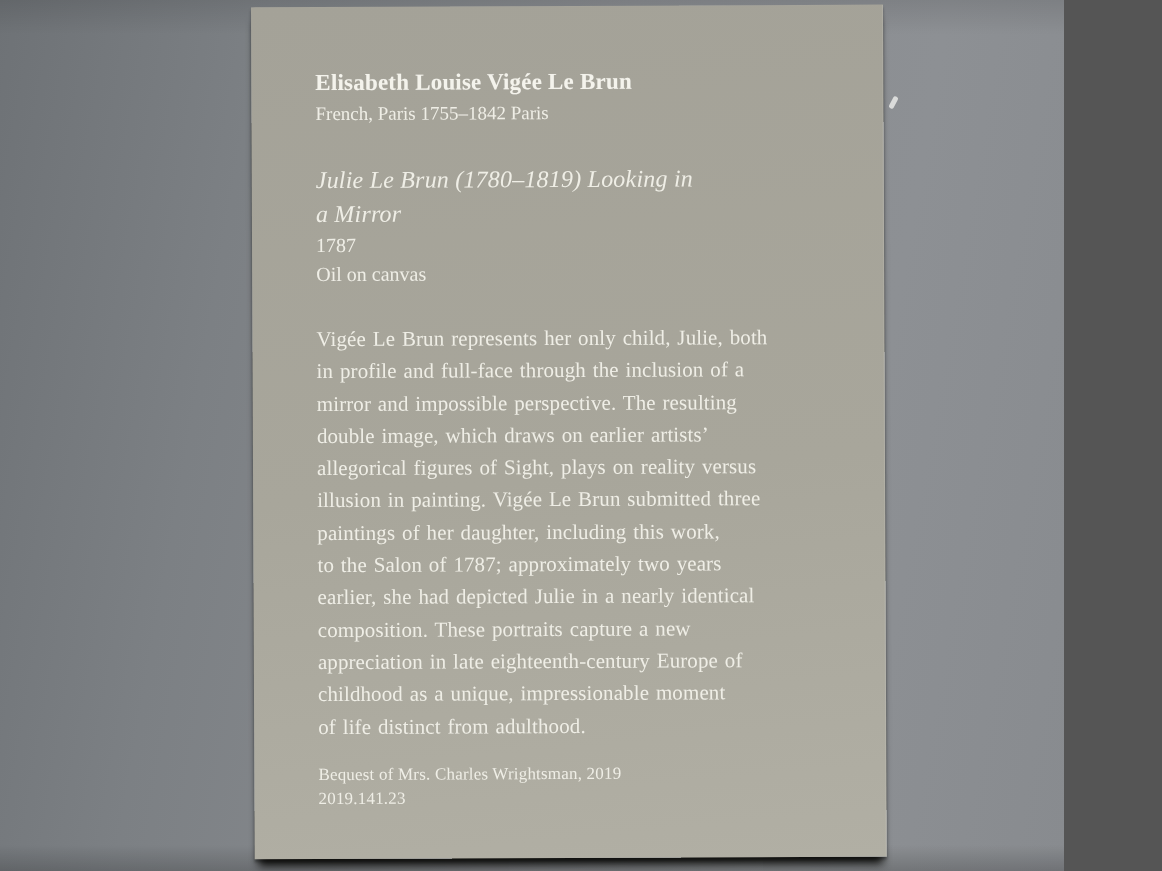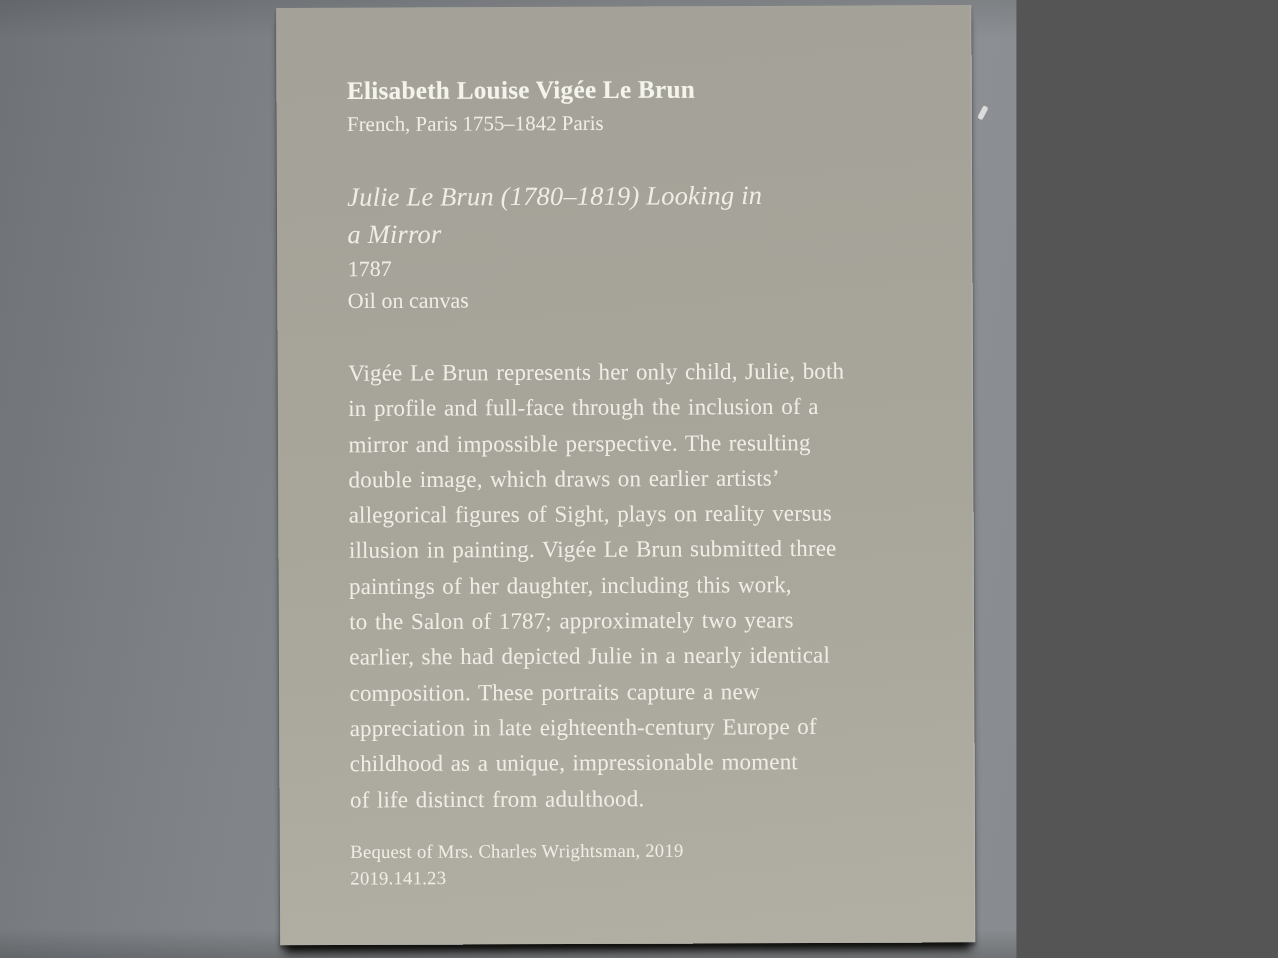--- a/index.html
+++ b/index.html
@@ -2,21 +2,21 @@
 <html style="--wall: #898c90; --wall_dark: #6e7276; --card: #a4a298; --text: #efeee6;"><head>
 <meta charset="utf-8">
 <style>
   html, body {
     margin: 0;
     padding: 0;
     background: #555;
   }
   .scene {
     position: relative;
-    width: 924px;
+    width: 1064px;
     height: 871px;
     overflow: hidden;
     
     background:
       linear-gradient(180deg, rgba(0,0,0,0.10) 0%, rgba(0,0,0,0) 4%, rgba(0,0,0,0) 97%, rgba(0,0,0,0.18) 100%),
       linear-gradient(100deg, var(--wall_dark, #6e7276) 0%, #7c8084 22%, var(--wall, #898c90) 52%, #8d9094 78%, #888b8f 100%);
     font-family: "Liberation Serif", "DejaVu Serif", serif;
   }
 
   

